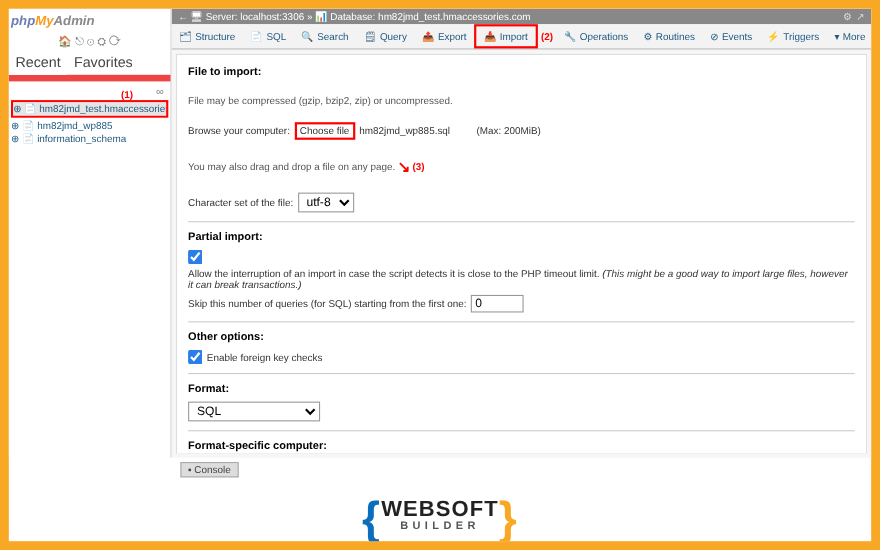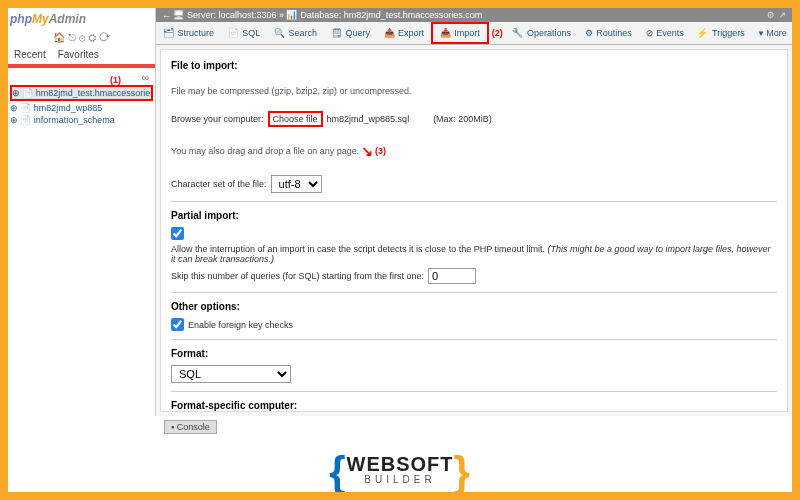--- a/index.html
+++ b/index.html
@@ -5,21 +5,21 @@
 *{box-sizing:border-box;margin:0;padding:0;font-family:sans-serif}
 body{background:#fff;border:8px solid #f9a825;width:800px;height:500px;overflow:hidden;position:relative}
 .app{display:flex;height:408px;background:#fff}
 .sidebar{width:148px;background:#fff;border-right:1px solid #ccc;font-size:10px}
 .logo{padding:4px 2px}
 .logo-text{font-size:12px;font-style:italic;font-weight:bold}
 .logo-text .php{color:#6c7bb5}
 .logo-text .my{color:#f89c1c}
 .logo-text .admin{color:#888}
 .sb-icons{text-align:center;padding:2px 0;font-size:10px;color:#777}
-.sb-tabs{display:flex;border-bottom:4px solid #ef4444;font-size:10px}
+.sb-tabs{display:flex;border-bottom:6px solid #ef4444;font-size:13px}
 .sb-tabs div{padding:3px 6px;color:#444}
 .sb-tabs .act{border-bottom:1px solid #fff;background:#fff}
 .sb-tree{padding:3px 2px;font-size:9px;color:#235a81}
 .sb-tree .row{padding:1px 0;white-space:nowrap;overflow:hidden}
 .sb-tree .sel{background:#e5e5e5}
 .sb-tree .rsym{float:right;color:#888;font-size:10px;padding-right:4px}
 .hi1{border:2px solid red;margin:1px 0}
 .ann{color:red;font-size:9px;font-weight:bold}
 .main{flex:1;background:#f6f6f6;display:flex;flex-direction:column;overflow:hidden}
 .crumb{background:#888;color:#fff;font-size:9px;padding:2px 6px;display:flex;align-items:center;justify-content:space-between}
@@ -38,21 +38,21 @@
 select,input[type=text]{font-size:11px;padding:1px 3px;border:1px solid #999;background:#fff}
 input[type=checkbox]{accent-color:#2b7de9}
 .hr{border-top:1px solid #ccc;margin:8px 0}
 .console{position:absolute;bottom:58px;left:156px;background:#ddd;border:1px solid #aaa;font-size:9px;padding:1px 6px;color:#444}
 .footer{position:absolute;bottom:2px;left:0;right:0;text-align:center}
 .wsb{display:inline-flex;align-items:center;font-weight:900;font-size:20px;letter-spacing:1px}
 .wsb .br{font-size:42px;line-height:30px}
 .wsb .bl{color:#0a6ebd}
 .wsb .bo{color:#f9a825}
 .wsb .txt{display:flex;flex-direction:column;line-height:16px;color:#222}
-.wsb .sub{font-size:10px;letter-spacing:4px;font-weight:400;color:#555}
+.wsb .sub{font-size:10px;letter-spacing:4px;font-weight:700;color:#555}
 .it{font-style:italic}
 </style>
 </head>
 <body>
 
 <div class="app">
   <div class="sidebar">
     <div class="logo">
       <span class="logo-text"><span class="php">php</span><span class="my">My</span><span class="admin">Admin</span></span>
     </div>

